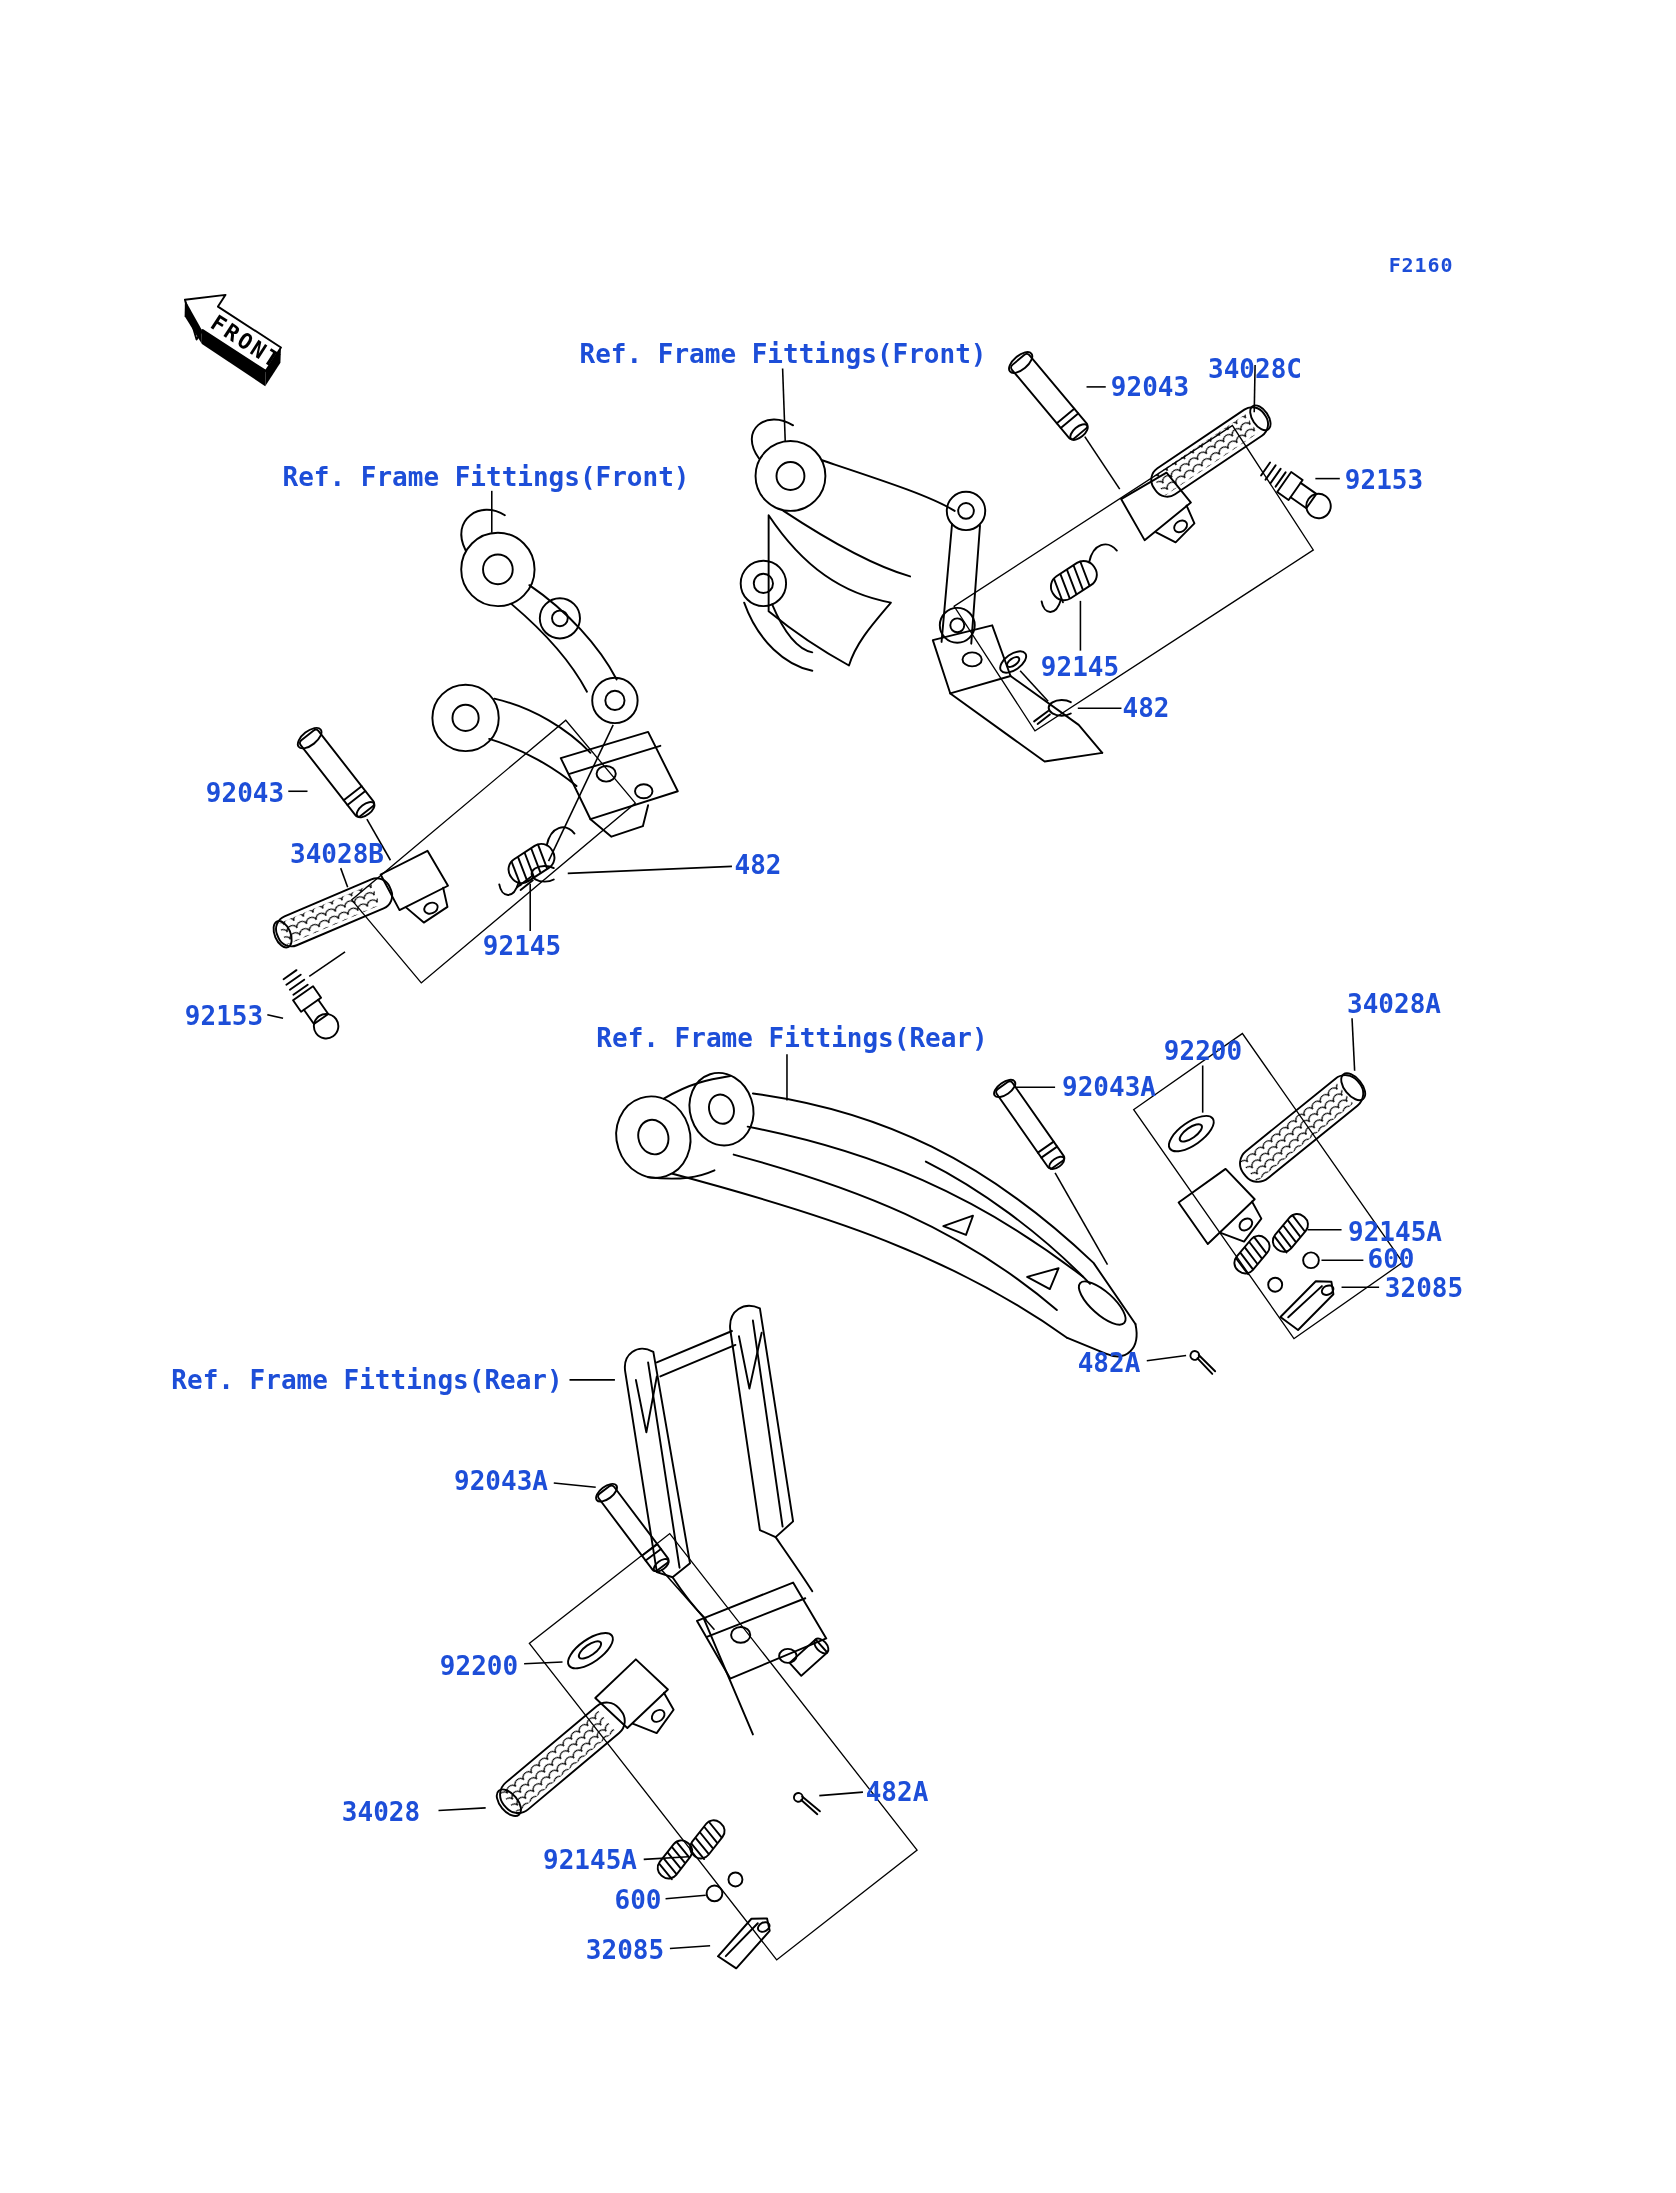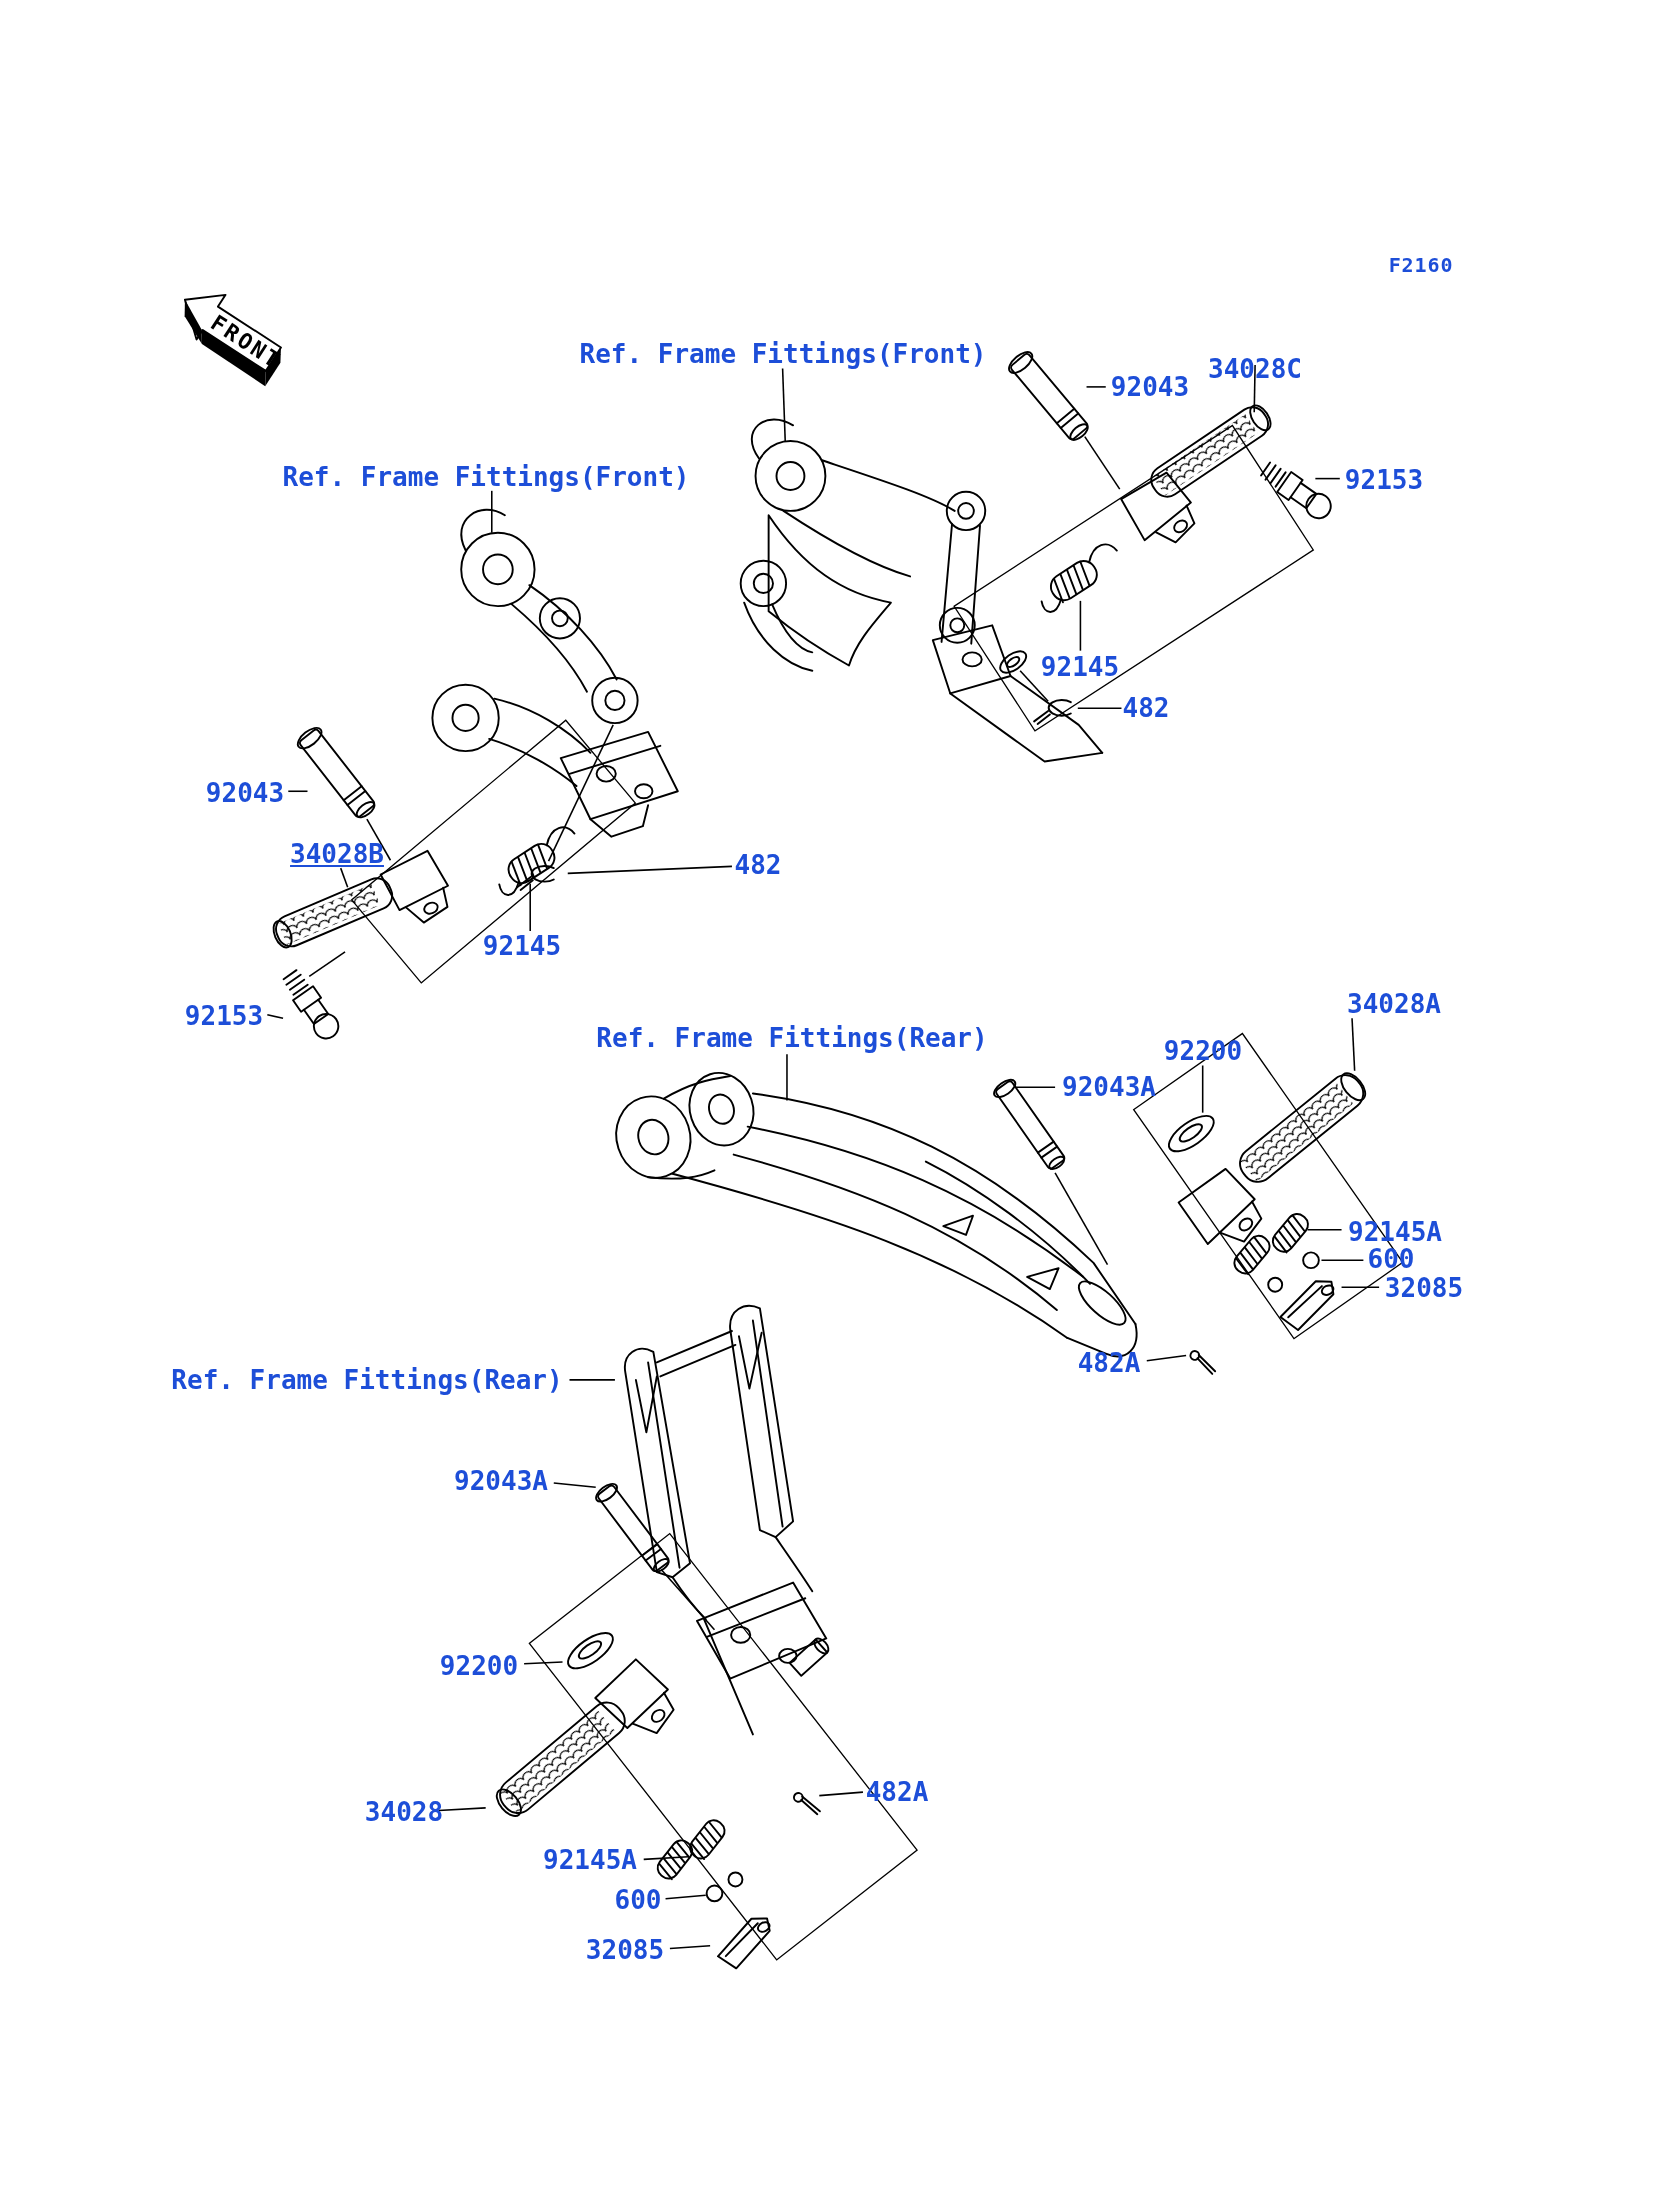--- a/index.html
+++ b/index.html
@@ -382,36 +382,36 @@
 <div class="callout-layer">
       <div class="callout code" style="left: 1421px; top: 265px;">F2160</div>
       <div class="callout" style="left: 783px; top: 354px;">Ref. Frame Fittings(Front)</div>
       <div class="callout" style="left: 1255px; top: 349px; margin-top: 20px;">34028C</div>
       <div class="callout" style="left: 1150px; top: 387px;">92043</div>
       <div class="callout" style="left: 1384px; top: 480px;">92153</div>
       <div class="callout" style="left: 1080px; top: 667px;">92145</div>
       <div class="callout" style="left: 1146px; top: 708px;">482</div>
       <div class="callout" style="left: 486px; top: 477px;">Ref. Frame Fittings(Front)</div>
       <div class="callout" style="left: 245px; top: 793px;">92043</div>
-      <div class="callout" style="left: 337px; top: 854px; text-decoration: underline;">34028B</div>
+      <div class="callout" style="left: 337px; top: 854px;">34028B</div>
       <div class="callout" style="left: 758px; top: 865px;">482</div>
       <div class="callout" style="left: 522px; top: 946px;">92145</div>
       <div class="callout" style="left: 224px; top: 1016px;">92153</div>
       <div class="callout" style="left: 792px; top: 1038px;">Ref. Frame Fittings(Rear)</div>
       <div class="callout" style="left: 1394px; top: 1004px;">34028A</div>
       <div class="callout" style="left: 1203px; top: 1051px;">92200</div>
       <div class="callout" style="left: 1109px; top: 1087px;">92043A</div>
       <div class="callout" style="left: 1395px; top: 1232px;">92145A</div>
       <div class="callout" style="left: 1391px; top: 1259px;">600</div>
       <div class="callout" style="left: 1424px; top: 1288px;">32085</div>
       <div class="callout" style="left: 1109px; top: 1363px;">482A</div>
       <div class="callout" style="left: 367px; top: 1380px;">Ref. Frame Fittings(Rear)</div>
       <div class="callout" style="left: 501px; top: 1481px;">92043A</div>
       <div class="callout" style="left: 479px; top: 1666px;">92200</div>
-      <div class="callout" style="left: 404px; top: 1812px;">34028</div>
+      <div class="callout" style="left: 381px; top: 1812px;">34028</div>
       <div class="callout" style="left: 590px; top: 1860px;">92145A</div>
       <div class="callout" style="left: 638px; top: 1900px;">600</div>
       <div class="callout" style="left: 625px; top: 1950px;">32085</div>
       <div class="callout" style="left: 897px; top: 1792px;">482A</div>
     </div>
 
 </div>
 
 
 </body></html>

